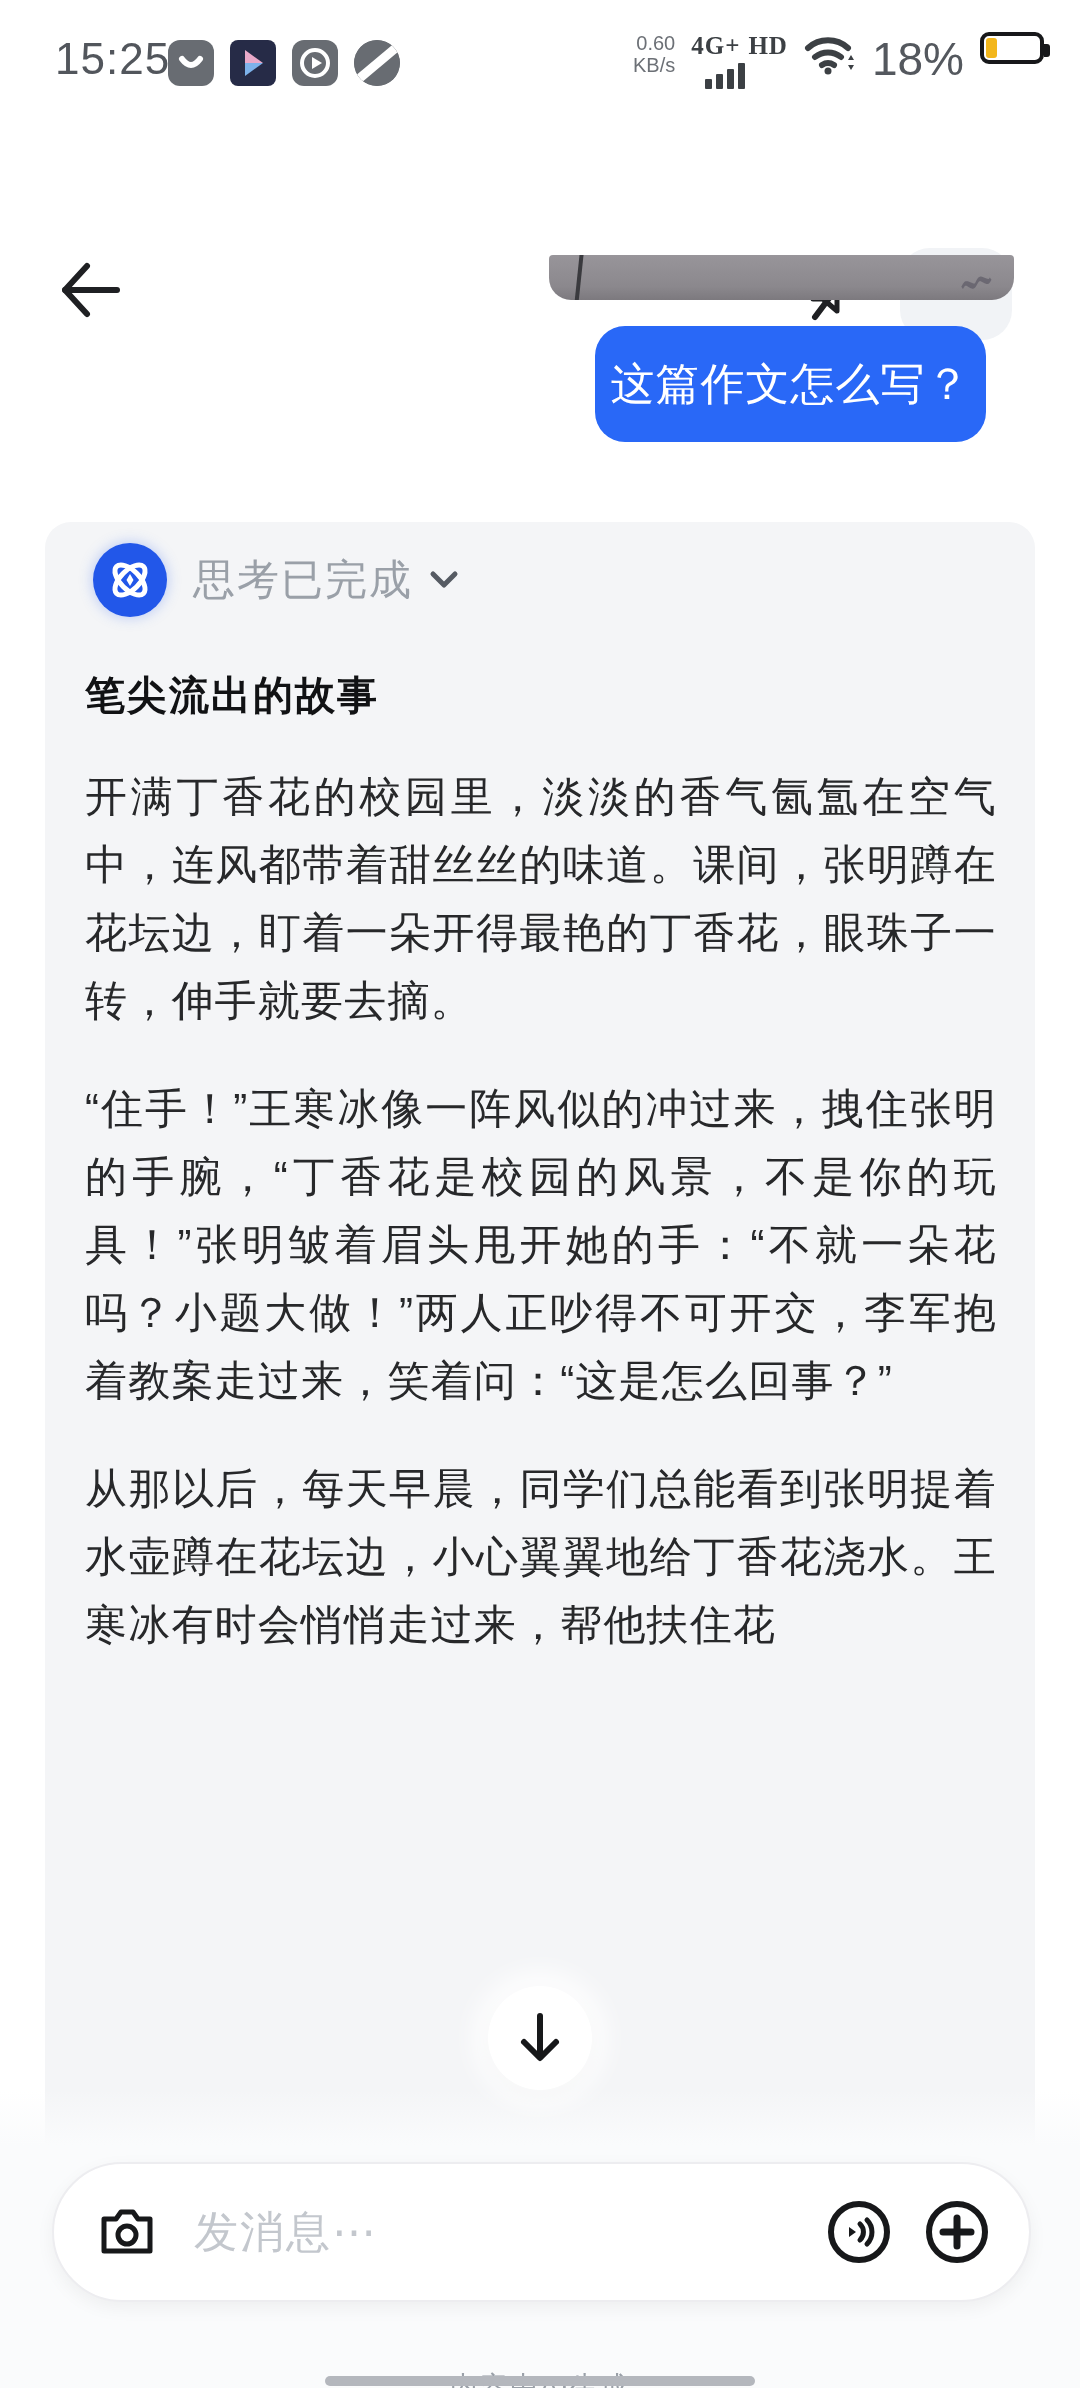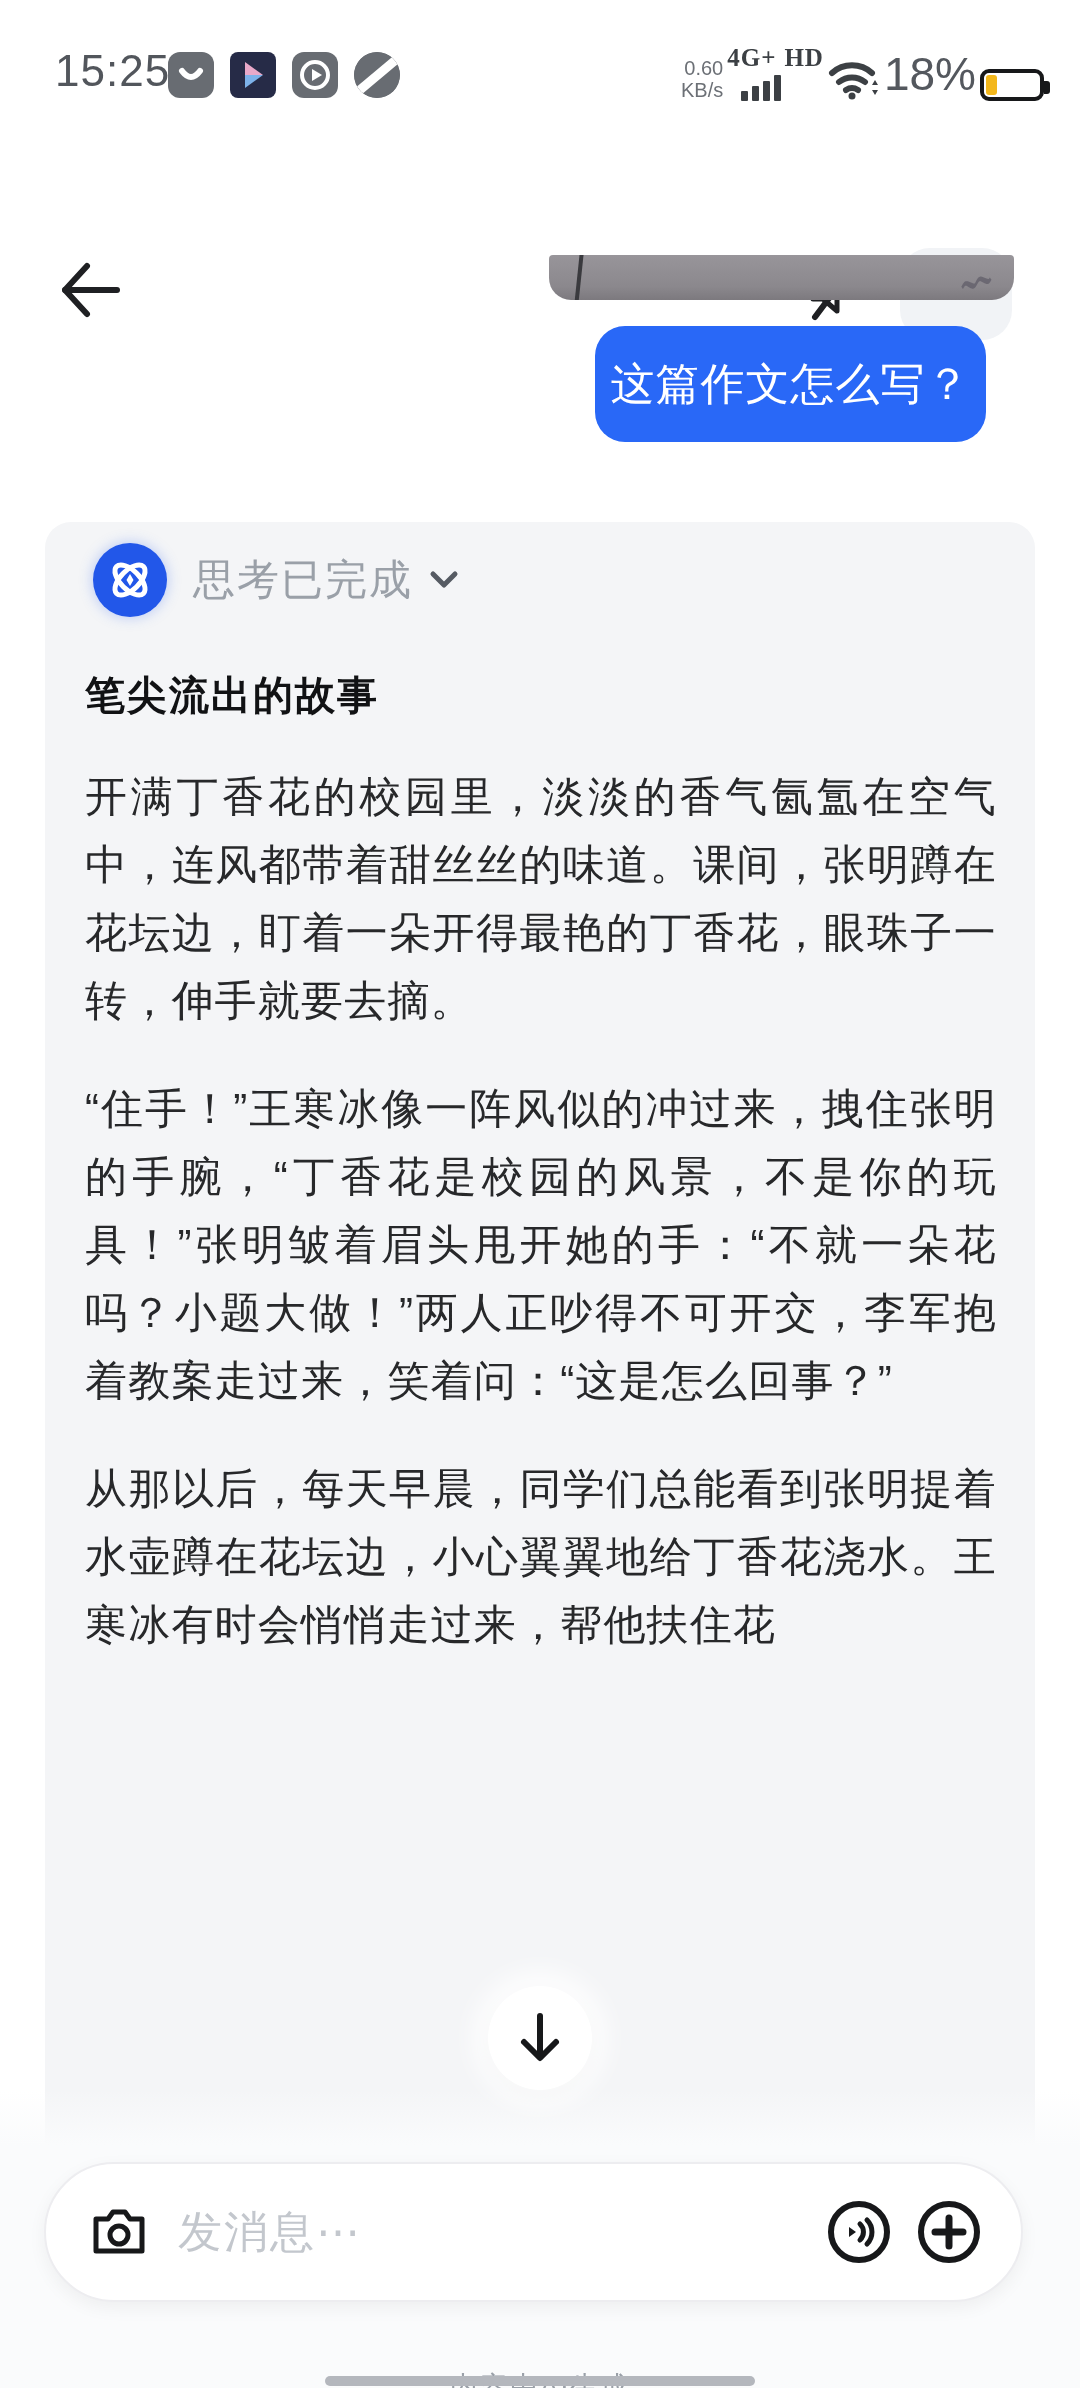--- a/index.html
+++ b/index.html
@@ -2,27 +2,27 @@
 <html><head>
 <meta charset="utf-8">
 <style>
   * { margin:0; padding:0; box-sizing:border-box; }
   html,body { width:1080px; height:2388px; }
   body {
     position:relative; background:#ffffff; overflow:hidden;
     font-family:"Liberation Sans", sans-serif; color:#27282a;
   }
   
-  .statusbar { position:absolute; left:0; top:16px; width:1080px; height:100px; }
+  .statusbar { position:absolute; left:0; top:4px; width:1080px; height:100px; }
   .sb-time { position:absolute; left:55px; top:30px; font-size:44px; color:#52565c; letter-spacing:1px; }
   .sb-icons { position:absolute; left:168px; top:36px; display:flex; gap:16px; align-items:center; }
   .sb-app { width:46px; height:46px; border-radius:12px; background:#686c72; display:flex; align-items:center; justify-content:center; }
   .sb-app.dark { background:#262b47; border-radius:8px; }
   .sb-app.round { border-radius:50%; position:relative; overflow:hidden; }
-  .sb-right { position:absolute; right:36px; top:28px; display:flex; align-items:flex-end; gap:4px; }
+  .sb-right { position:absolute; right:36px; top:28px; display:flex; align-items:flex-start; gap:16px; }
   .speed { text-align:right; font-size:20px; line-height:22px; color:#6c7076; }
   .nettype { display:flex; flex-direction:column; align-items:flex-start; }
   .nettype .t { font-size:25px; font-weight:bold; color:#3c4044; letter-spacing:1px;font-family:Liberation Serif, serif; }
   .bars { display:flex; align-items:flex-end; gap:4px; margin-top:3px; margin-left:14px; }
   .bars i { display:block; width:7px; background:#3c4044; border-radius:1px; }
   .pct { font-size:46px; color:#54585e; }
   .batt { position:relative; width:64px; height:32px; border:4px solid #17181a; border-radius:9px; }
   .batt .fill { position:absolute; left:2px; top:2px; bottom:2px; width:11px; background:#f3b71c; border-radius:3px; }
   .batt .nub { position:absolute; right:-10px; top:8px; width:6px; height:13px; background:#17181a; border-radius:0 3px 3px 0; }
   
@@ -51,23 +51,23 @@
   .essay-title { margin-top:48px; font-size:40px; font-weight:bold; color:#111214; letter-spacing:2px; }
   .essay p { margin-top:40px; font-size:42px; line-height:68px; color:#27282a; letter-spacing:1.2px;
              text-align:justify; text-justify:inter-character; }
   
   .scroll-btn { position:absolute; left:488px; top:1986px; width:104px; height:104px; border-radius:50%;
                 background:#ffffff; box-shadow:0 0 26px 14px rgba(255,255,255,.9), 0 4px 14px rgba(0,0,0,.10);
                 display:flex; align-items:center; justify-content:center; z-index:6; }
   
   .bottom { position:absolute; left:0; top:2090px; width:1080px; height:298px; z-index:5;
             background:linear-gradient(180deg, rgba(250,251,252,0) 0%, #fafbfc 55px, #fafbfc 100%); }
-  .composer { position:absolute; left:44px; top:72px; width:979px; height:140px; background:#ffffff;
+  .composer { position:absolute; left:52px; top:72px; width:979px; height:140px; background:#ffffff;
               border:2px solid #ededf0; border-radius:70px; box-shadow:0 6px 18px rgba(0,0,0,.05);
-              display:flex; align-items:center; }
+              display:flex; align-items:center;gap:8px; }
   .cam { margin-left:44px; display:flex; align-items:center; }
   .msg-input { flex:1; margin-left:30px; border:none; outline:none; background:transparent;
                font-size:44px; color:#27282a; font-family:"Liberation Sans", sans-serif; letter-spacing:2px; }
   .msg-input::placeholder { color:#c3c7cd; }
   .circle-btn { width:64px; height:64px; margin-right:26px; display:flex; align-items:center; justify-content:center; }
   .circle-btn:last-child { margin-right:40px; }
   .ai-notice { position:absolute; left:0; top:250px; width:1080px; text-align:center; font-size:28px; color:#9aa0a8; letter-spacing:2px;margin-top:28px; }
   .home-bar { position:absolute; left:325px; top:286px; width:430px; height:10px; border-radius:5px; background:#b4b7bd; }
 </style>
 </head>

